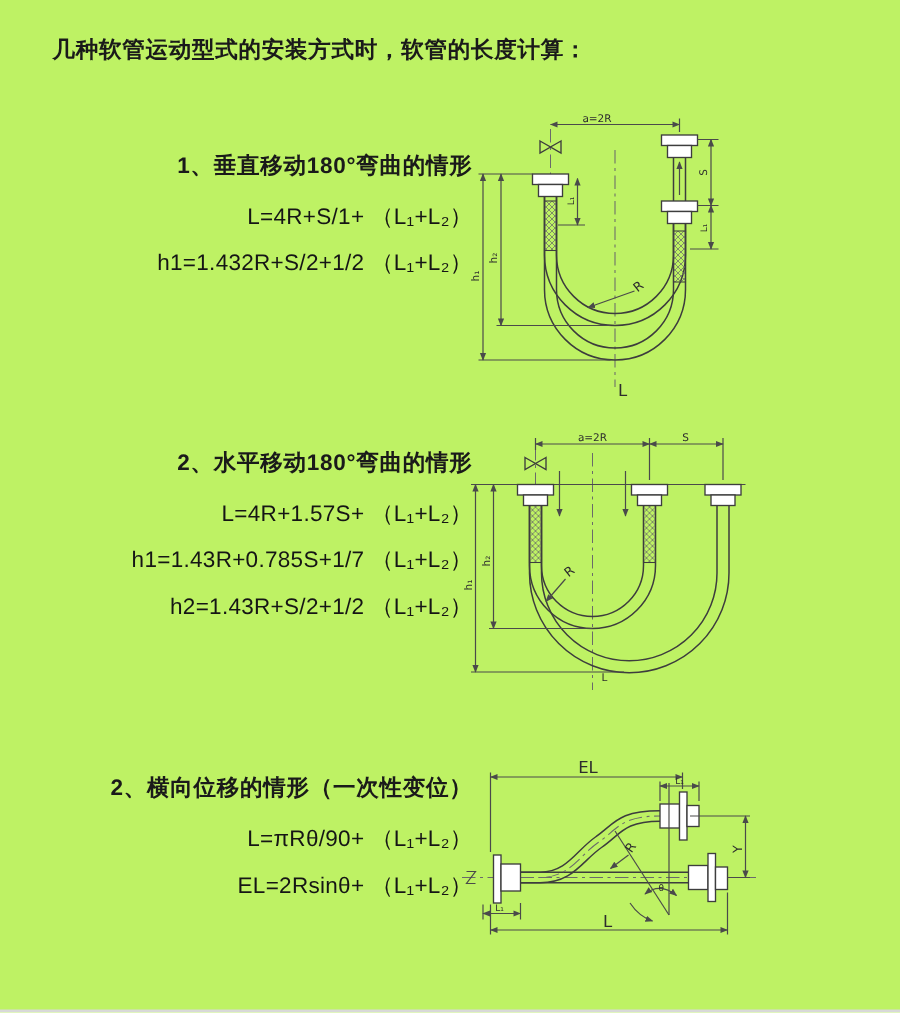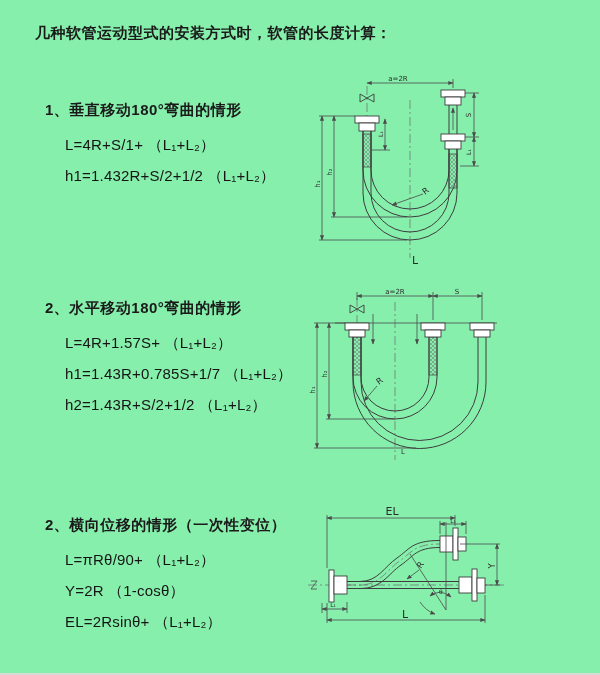--- a/index.html
+++ b/index.html
@@ -1,24 +1,24 @@
 <!DOCTYPE html>
 <html><head>
 <meta charset="utf-8">
 <style>
   html,body{margin:0;padding:0;background:#fff;}
   .page{
-    position:relative;width:600px;height:675px;background:#86efac;overflow:hidden;
+    position:relative;width:600px;height:675px;background:#bef264;overflow:hidden;
     font-family:"Liberation Sans","DejaVu Sans",sans-serif;color:#1f1f1f;
   }
   .title{
     position:absolute;left:35px;top:24px;font-size:15px;font-weight:bold;
     letter-spacing:0.5px;color:#1a1a1a;
   }
-  .sec{position:absolute;left:45px;width:270px;}
+  .sec{position:absolute;left:45px;width:270px;text-align:right;}
   .sec-heading{font-size:15px;font-weight:bold;color:#1a1a1a;letter-spacing:0.5px;margin-bottom:9px;}
   .formula{font-size:15px;line-height:31px;padding-left:20px;color:#151515;letter-spacing:0.2px;}
   .diagram{position:absolute;}
   .bottom-rule{position:absolute;left:0;bottom:0;width:600px;height:2px;background:#d8d8d8;}
   
   .hose{stroke:#3d3d3d;stroke-width:1;fill:none;}
   .dl{stroke:#4a4a4a;stroke-width:0.8;fill:none;}
   .cl{stroke:#6a6a6a;stroke-width:0.7;fill:none;stroke-dasharray:9 3 2 3;}
   .fit{stroke:#3d3d3d;stroke-width:0.9;fill:#ffffff;}
   .valve{fill:none;stroke:#3d3d3d;stroke-width:0.9;}
@@ -43,21 +43,20 @@
   <section class="sec" style="top:299px">
     <div class="sec-heading">2、水平移动180°弯曲的情形</div>
     <div class="formula">L=4R+1.57S+ （L₁+L₂）</div>
     <div class="formula">h1=1.43R+0.785S+1/7 （L₁+L₂）</div>
     <div class="formula">h2=1.43R+S/2+1/2 （L₁+L₂）</div>
   </section>
 
   <section class="sec" style="top:516px">
     <div class="sec-heading">2、横向位移的情形（一次性变位）</div>
     <div class="formula">L=πRθ/90+ （L₁+L₂）</div>
-    <div class="formula">Y=2R （1-cosθ）</div>
     <div class="formula">EL=2Rsinθ+ （L₁+L₂）</div>
   </section>
 
   <svg class="diagram" style="left:310px;top:72px" width="255" height="195" viewBox="0 0 255 195">
     <defs>
       <marker id="m1" viewBox="0 0 10 10" refX="9" refY="5" markerWidth="6.5" markerHeight="6.5" orient="auto-start-reverse">
         <path d="M0,1 L10,5 L0,9 z" fill="#4a4a4a"></path>
       </marker>
       <pattern id="hz1" width="4" height="4" patternUnits="userSpaceOnUse">
         <path d="M0,0 L4,4 M4,0 L0,4" stroke="#6a6a6a" stroke-width="0.5"></path>

